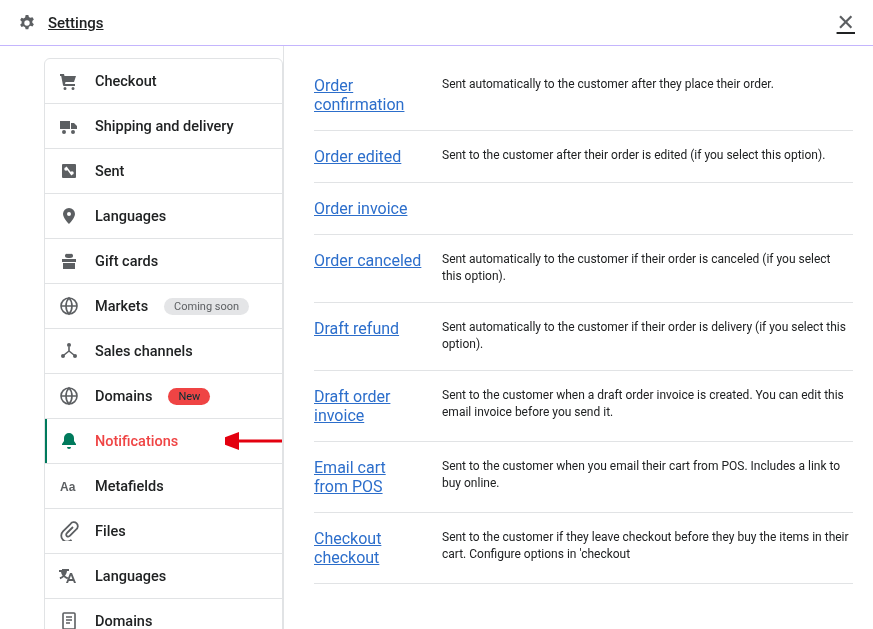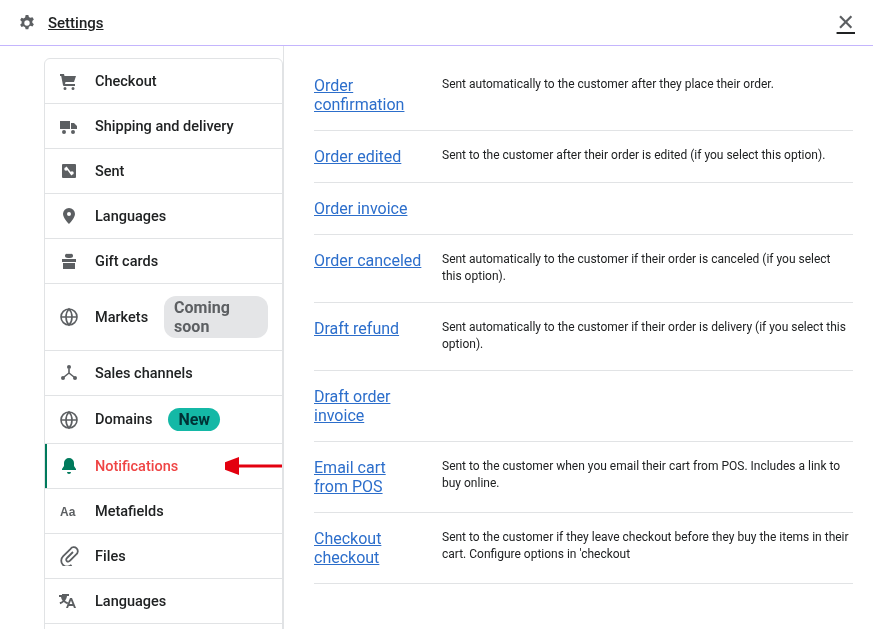--- a/index.html
+++ b/index.html
@@ -83,25 +83,25 @@
     top: 0;
     bottom: 0;
     width: 3px;
     background: #007a5c;
   }
   .sidebar-item.active .icon-wrap { color: #007a5c; }
   .badge {
     display: inline-block;
     padding: 2px 10px;
     border-radius: 12px;
-    font-size: 16px;
-    font-weight: 700;
+    font-size: 11px;
+    font-weight: 400;
   }
   .badge-gray { background: #e4e5e7; color: #5c5f62; }
-  .badge-new { background: #14b8a6; color: #003135; }
+  .badge-new { background: #ef4444; color: #003135; }
   .arrow {
     position: absolute;
     left: 180px;
     top: 50%;
     transform: translateY(-50%);
   }
   .main {
     flex: 1;
     padding: 30px 20px 0 30px;
     overflow: hidden;
@@ -291,20 +291,21 @@
         <div class="notif-row">
           <div class="notif-name"><a>Order canceled</a></div>
           <div class="notif-desc">Sent automatically to the customer if their order is canceled (if you select this option).</div>
         </div>
         <div class="notif-row">
           <div class="notif-name"><a>Draft refund</a></div>
           <div class="notif-desc">Sent automatically to the customer if their order is delivery (if you select this option).</div>
         </div>
         <div class="notif-row">
           <div class="notif-name"><a>Draft order invoice</a></div>
+          <div class="notif-desc">Sent to the customer when a draft order invoice is created. You can edit this email invoice before you send it.</div>
         </div>
         <div class="notif-row">
           <div class="notif-name"><a>Email cart from POS</a></div>
           <div class="notif-desc">Sent to the customer when you email their cart from POS. Includes a link to buy online.</div>
         </div>
         <div class="notif-row">
           <div class="notif-name"><a>Checkout checkout</a></div>
           <div class="notif-desc">Sent to the customer if they leave checkout before they buy the items in their cart. Configure options in 'checkout</div>
         </div>
       </div>

